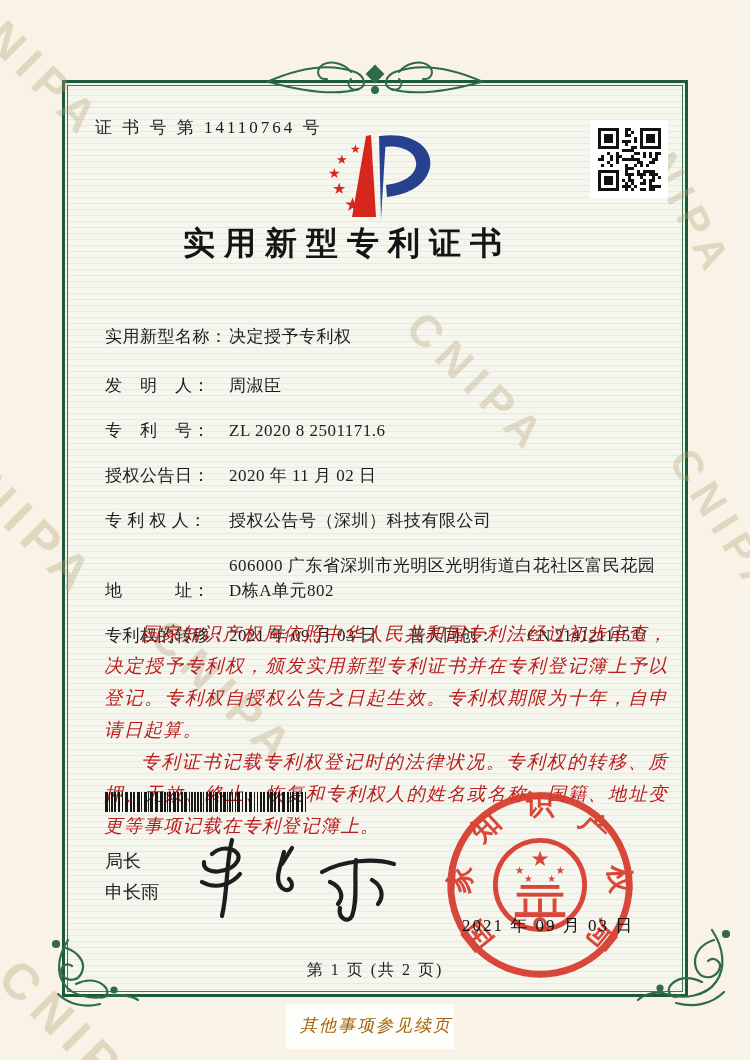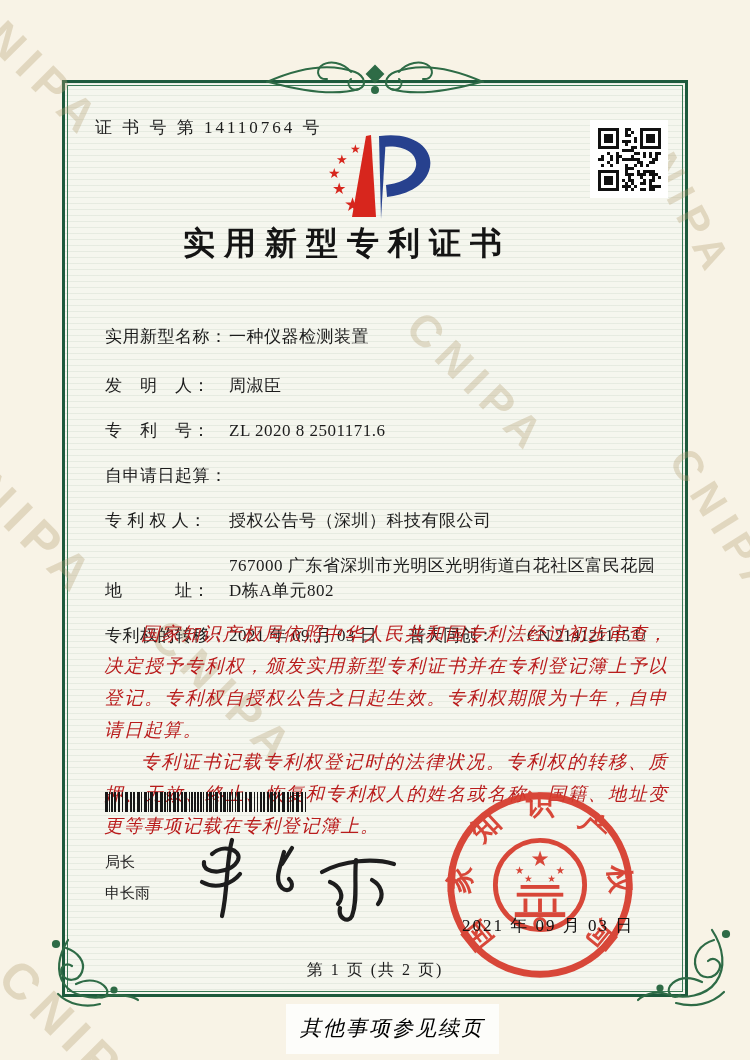--- a/index.html
+++ b/index.html
@@ -57,36 +57,36 @@
   .paras{
     position:absolute; left:104px; top:618px; width:564px; z-index:4;
     font-size:18.5px; line-height:32px; font-style:italic;
     letter-spacing:1.2px; text-align:justify; color:#b91c1c;
   }
   .paras p{margin:0; text-indent:2em;}
   
   .barcode{position:absolute; left:105px; top:792px; z-index:4;}
   .chief{
     position:absolute; left:105px; top:846px; z-index:4;
-    font-family:"Liberation Sans", sans-serif; font-size:15px; line-height:31px; color:#222;
+    font-family:"Liberation Sans", sans-serif; font-size:18px; line-height:31px; color:#222;
   }
   .sig{position:absolute; left:188px; top:834px; z-index:5;}
   .seal{position:absolute; left:443px; top:788px; width:194px; height:194px; z-index:5; opacity:0.93;}
   .seal-date{
     position:absolute; left:462px; top:914px; z-index:6;
     font-size:17px; letter-spacing:2px; color:#101010; white-space:nowrap;
   }
   .page-foot{
     position:absolute; left:0; top:960px; width:750px; z-index:4;
     text-align:center; font-size:16px; letter-spacing:2px;
   }
   .cont-note{
     position:absolute; left:286px; top:1004px; z-index:4;
-    background:#fdfdfa; padding:10px 15px 12px 14px;
-    font-size:21px; font-style:italic; letter-spacing:2px; color:#000000;
+    background:#fdfdfa; padding:10px 2px 12px 14px;
+    font-size:17px; font-style:italic; letter-spacing:2px; color:#a16207;
   }
 </style>
 </head>
 <body>
 
 <div class="page">
 
   <div class="wm" style="left:-16px; top:-20px; font-size:46px; transform:rotate(45deg);">CNIPA</div>
   <div class="wm" style="left:662px; top:110px; font-size:42px; transform:rotate(62deg);">CNIPA</div>
   <div class="wm" style="left:432px; top:302px; font-size:44px; transform:rotate(45deg);">CNIPA</div>
@@ -272,40 +272,41 @@
       <text x="32" y="61" font-size="16" fill="#d7261d">★</text>
       <text x="44" y="78" font-size="19" fill="#d7261d">★</text>
     </svg>
   </div>
 
   <div class="title">实用新型专利证书</div>
 
   <div class="fields">
     <div class="frow gap-lg">
       <span class="flabel">实用新型名称：</span>
-      <span class="fvalue">一种仪器检测装置</span>
+      <span class="fvalue">决定授予专利权</span>
     </div>
     <div class="frow">
       <span class="flabel">发　明　人：</span>
       <span class="fvalue">周淑臣</span>
     </div>
     <div class="frow">
       <span class="flabel">专　利　号：</span>
       <span class="fvalue">ZL 2020 8 2501171.6</span>
     </div>
     <div class="frow">
-      <span class="flabel">自申请日起算：</span>
+      <span class="flabel">授权公告日：</span>
+      <span class="fvalue">2020 年 11 月 02 日</span>
     </div>
     <div class="frow">
       <span class="flabel">专 利 权 人：</span>
       <span class="fvalue">授权公告号（深圳）科技有限公司</span>
     </div>
     <div class="frow">
       <span class="flabel">地　　　址：</span>
-      <span class="fvalue">767000 广东省深圳市光明区光明街道白花社区富民花园D栋A单元802</span>
+      <span class="fvalue">606000 广东省深圳市光明区光明街道白花社区富民花园D栋A单元802</span>
     </div>
     <div class="frow">
       <span class="flabel">专利权的转移：</span>
       <span class="fvalue fvalue-date">2021 年 09 月 03 日</span>
       <span class="flabel2">普天同创：</span>
       <span class="fvalue2">CN 214121115 U</span>
     </div>
   </div>
 
   <div class="paras">

